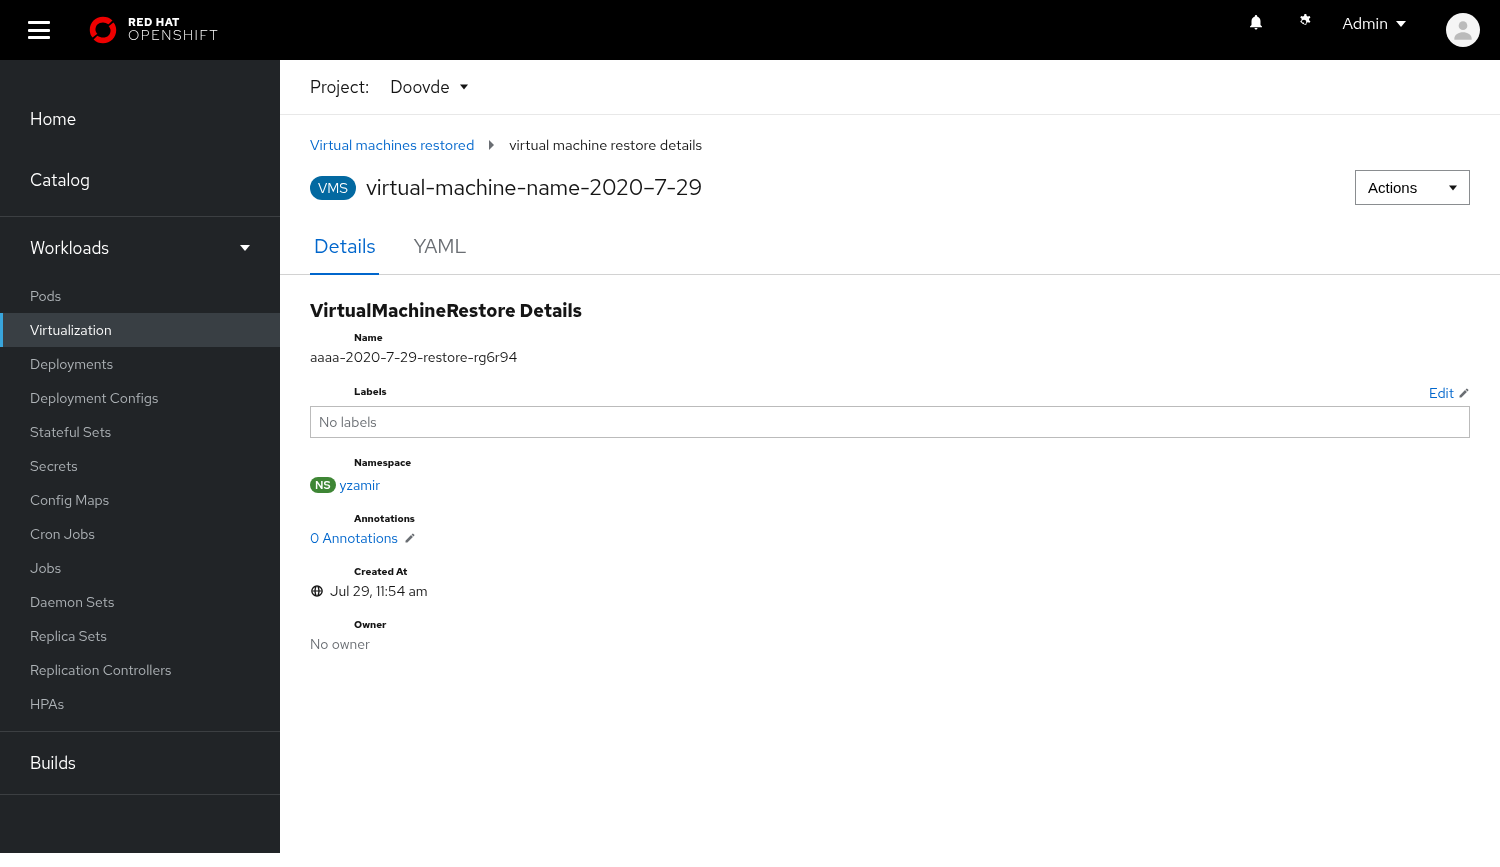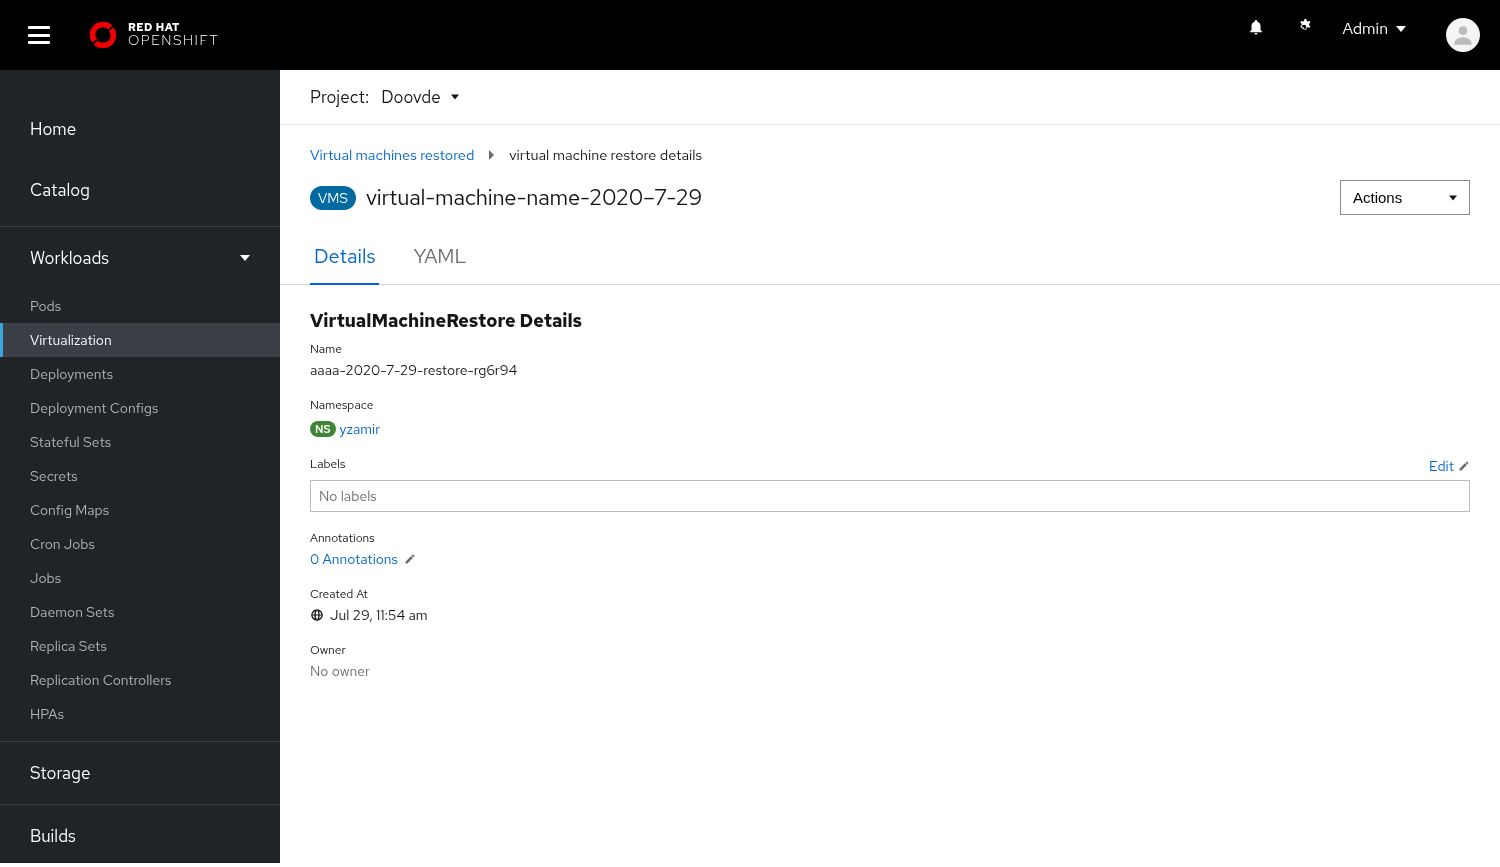--- a/index.html
+++ b/index.html
@@ -6,21 +6,21 @@
       margin: 0;
       padding: 0;
       box-sizing: border-box;
     }
     body {
       font-family: 'Red Hat Text', 'Overpass', -apple-system, BlinkMacSystemFont, 'Segoe UI', sans-serif;
       background: #fff;
       color: #151515;
     }
     .header {
-      height: 70px;
+      height: 60px;
       background: #000;
       display: flex;
       align-items: center;
       justify-content: space-between;
       padding: 0 20px 0 28px;
     }
     .header-left {
       display: flex;
       align-items: center;
     }
@@ -135,21 +135,21 @@
     .main {
       flex: 1;
       background: #fff;
       overflow-y: auto;
     }
     .project-bar {
       padding: 16px 30px;
       font-size: 17px;
       display: flex;
       align-items: center;
-      gap: 12px;
+      gap: 21px;
       border-bottom: 1px solid #e8e8e8;
     }
     .project-value {
       display: flex;
       align-items: center;
       gap: 10px;
       cursor: pointer;
     }
     .breadcrumb {
       padding: 20px 30px 10px;
@@ -191,21 +191,21 @@
       letter-spacing: -0.2px;
     }
     .actions-btn {
       border: 1px solid #8a8d90;
       padding: 8px 12px;
       font-size: 15px;
       background: #fff;
       display: flex;
       align-items: center;
       justify-content: space-between;
-      width: 130px;
+      width: 115px;
       cursor: pointer;
     }
     .tabs {
       display: flex;
       border-bottom: 1px solid #d2d2d2;
       padding: 0 30px;
       gap: 30px;
     }
     .tab {
       padding: 14px 4px;
@@ -224,23 +224,24 @@
     }
     .section-title {
       font-size: 18px;
       font-weight: 700;
       margin-bottom: 9px;
     }
     .field {
       margin-bottom: 18px;
     }
     .field-label {
-      font-size: 12px;
-      font-weight: 400;
+      font-size: 10px;
+      font-weight: 700;
       margin-bottom: 4px;
+      margin-left: 44px;
     }
     .field-value {
       font-size: 14px;
     }
     .ns-link {
       display: inline-flex;
       align-items: center;
       gap: 4px;
     }
     .ns-badge {
@@ -357,23 +358,20 @@
       <div class="nav-sub-item">Secrets</div>
       <div class="nav-sub-item">Config Maps</div>
       <div class="nav-sub-item">Cron Jobs</div>
       <div class="nav-sub-item">Jobs</div>
       <div class="nav-sub-item">Daemon Sets</div>
       <div class="nav-sub-item">Replica Sets</div>
       <div class="nav-sub-item">Replication Controllers</div>
       <div class="nav-sub-item">HPAs</div>
     </div>
     <div class="nav-item section">
-      <span>Storage</span>
-    </div>
-    <div class="nav-item section">
       <span>Builds</span>
     </div>
     <div class="nav-item section">
       
     </div>
   </div>
 
   <div class="main">
     <div class="project-bar">
       <span>Project:</span>
@@ -410,44 +408,44 @@
       <div class="tab active">Details</div>
       <div class="tab">YAML</div>
     </div>
 
     <div class="content">
       <h2 class="section-title">VirtualMachineRestore Details</h2>
 
       <div class="field">
         <div class="field-label">Name</div>
         <div class="field-value">aaaa-2020-7-29-restore-rg6r94</div>
-      </div>
-
-      <div class="field">
-        <div class="field-label">Namespace</div>
-        <div class="ns-link">
-          <span class="ns-badge">NS</span>
-          <span class="ns-text">yzamir</span>
-        </div>
       </div>
 
       <div class="field">
         <div class="labels-row">
           <div class="field-label">Labels</div>
           <div class="edit-link">
             <span>Edit</span>
             <svg width="12" height="12" viewBox="0 0 24 24" fill="#6a6e73">
                 <path d="M3 17.25V21h3.75L17.81 9.94l-3.75-3.75L3 17.25zM20.71 7.04c.39-.39.39-1.02 0-1.41l-2.34-2.34a1 1 0 00-1.41 0l-1.83 1.83 3.75 3.75 1.83-1.83z"></path>
               </svg>
           </div>
         </div>
         <div class="labels-box">No labels</div>
       </div>
 
       <div class="field">
+        <div class="field-label">Namespace</div>
+        <div class="ns-link">
+          <span class="ns-badge">NS</span>
+          <span class="ns-text">yzamir</span>
+        </div>
+      </div>
+
+      <div class="field">
         <div class="field-label">Annotations</div>
         <div style="display:flex;align-items:center;gap:6px">
           <span class="ann-text">0 Annotations</span>
           <svg class="pencil-icon" width="12" height="12" viewBox="0 0 24 24" fill="currentColor">
               <path d="M3 17.25V21h3.75L17.81 9.94l-3.75-3.75L3 17.25zM20.71 7.04c.39-.39.39-1.02 0-1.41l-2.34-2.34a1 1 0 00-1.41 0l-1.83 1.83 3.75 3.75 1.83-1.83z"></path>
             </svg>
         </div>
       </div>
 
       <div class="field">

